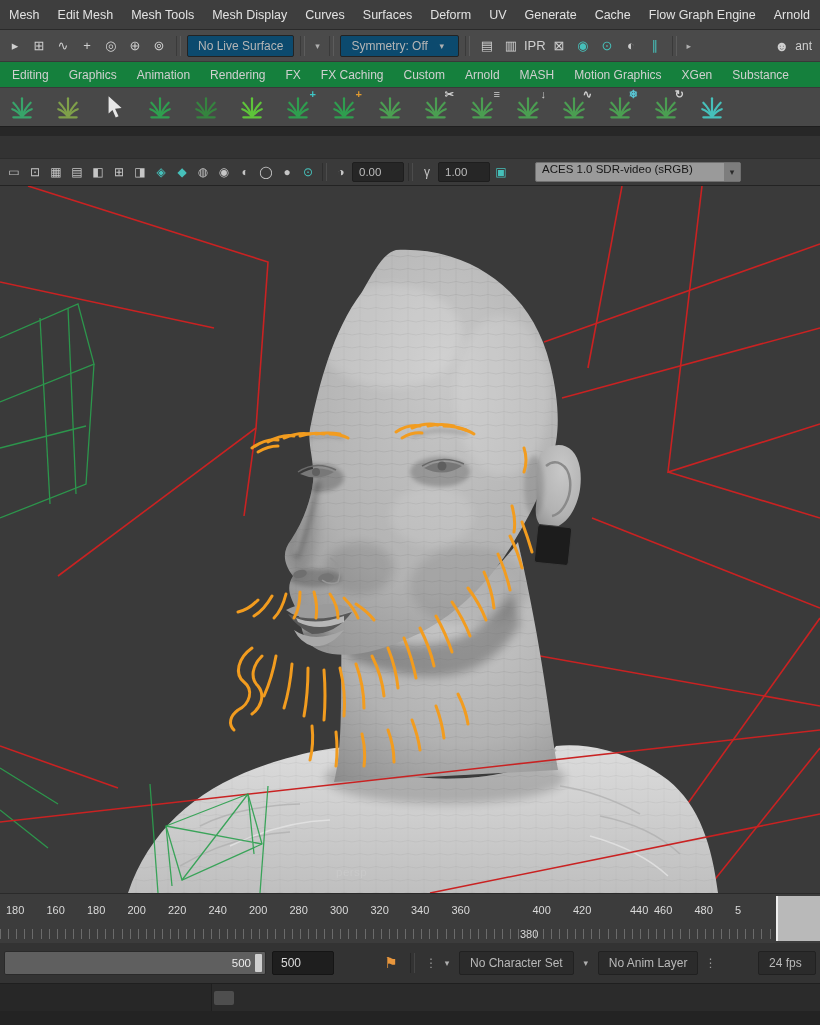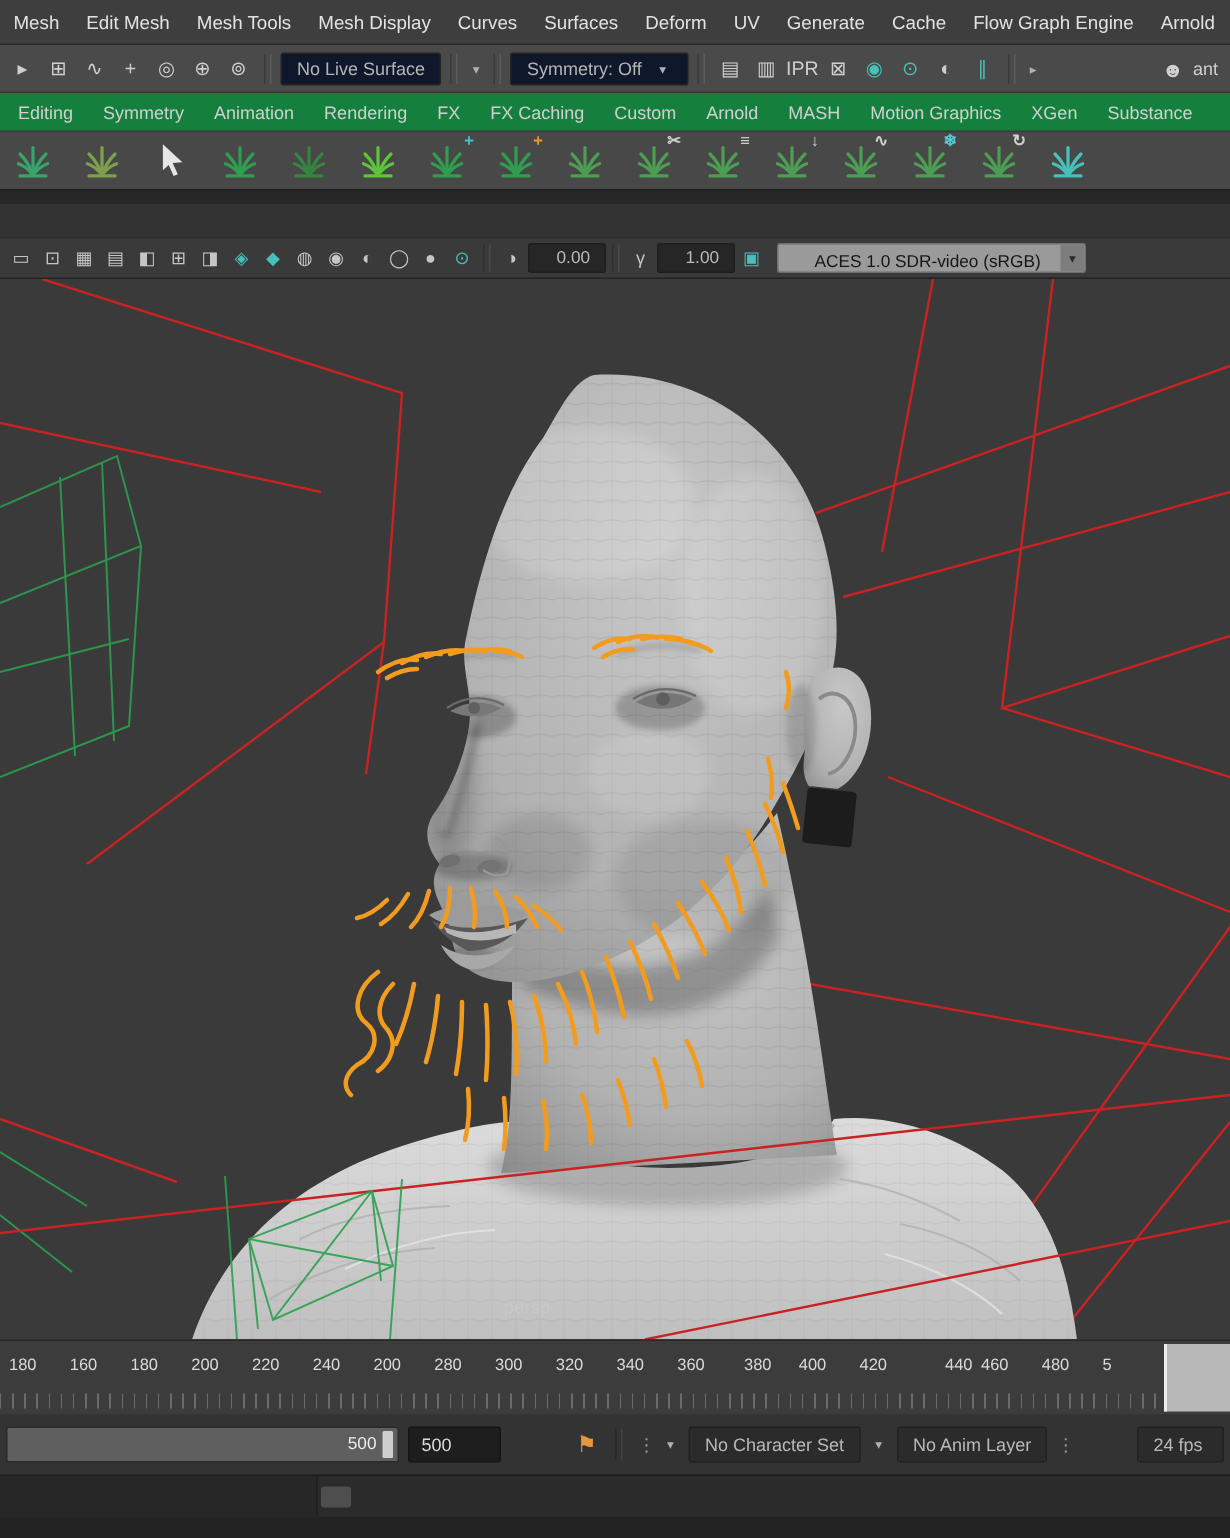--- a/index.html
+++ b/index.html
@@ -11,21 +11,21 @@
   .menubar{height:30px;background:#3e3e3e;border-bottom:1px solid #2a2a2a;
     display:flex;align-items:center;overflow:hidden;flex:0 0 30px}
   .menu-item{padding:0 9px;font-size:12.5px;color:#e2e2e2;white-space:nowrap;cursor:default}
 
   
   .statusline{height:32px;background:#4a4a4a;border-bottom:1px solid #383838;
     display:flex;align-items:center;padding:0 4px;gap:2px;overflow:hidden;flex:0 0 32px}
   .sl-icon{width:22px;height:22px;display:flex;align-items:center;justify-content:center;
     color:#cfcfcf;font-size:13px;white-space:nowrap}
   .sl-sep{width:5px;height:20px;border-left:1px solid #3a3a3a;border-right:1px solid #5c5c5c;margin:0 4px}
-  .sl-field{height:22px;background:#0f172a;border:1px solid #232323;border-radius:2px;
+  .sl-field{height:22px;background:#0c4a6e;border:1px solid #232323;border-radius:2px;
     color:#b5b5b5;font-size:12px;display:flex;align-items:center;padding:0 10px;gap:8px;white-space:nowrap}
   .dd-arrow{color:#b0b0b0;font-size:9px;width:12px;text-align:center}
   .user-chip{margin-left:auto;display:flex;align-items:center;gap:6px;color:#cfcfcf;
     font-size:12px;padding:0 4px;white-space:nowrap}
   .user-chip .glyph{font-size:14px}
 
   
   .shelf-tabs{height:26px;background:#15803d;border-bottom:1px solid #3a3a3a;
     display:flex;align-items:center;padding:0 2px;overflow:hidden;flex:0 0 26px}
   .shelf-tab{padding:4px 10px;font-size:12px;color:#d0d0d0;white-space:nowrap;cursor:default}
@@ -40,24 +40,24 @@
   .gap-strip1{height:10px;background:#272727;border-top:1px solid #1e1e1e;flex:0 0 10px}
   .gap-strip2{height:22px;background:#333;flex:0 0 22px}
 
   
   .panelbar{height:28px;background:#3a3a3a;border-top:1px solid #2c2c2c;border-bottom:1px solid #232323;
     display:flex;align-items:center;padding:0 4px;gap:1px;overflow:hidden;flex:0 0 28px}
   .pb-icon{width:20px;height:20px;display:flex;align-items:center;justify-content:center;
     color:#c6c6c6;font-size:12px}
   .pb-sep{width:5px;height:18px;border-left:1px solid #2e2e2e;border-right:1px solid #4c4c4c;margin:0 3px}
   .pb-field{height:20px;width:52px;background:#262626;border:1px solid #1e1e1e;border-radius:2px;
-    color:#bbb;font-size:11.5px;display:flex;align-items:center;padding:0 18px}
+    color:#bbb;font-size:11.5px;display:flex;align-items:center;padding:0 6px}
   .aces{height:20px;width:206px;background:#9a9a9a;border:1px solid #6f6f6f;border-radius:2px;
-    color:#161616;font-size:11.5px;display:flex;align-items:flex-end;justify-content:space-between;
-    padding:0 0 0 24px;margin-left:6px;white-space:nowrap;overflow:hidden}
+    color:#161616;font-size:11.5px;display:flex;align-items:flex-start;justify-content:space-between;
+    padding:0 0 0 6px;margin-left:23px;white-space:nowrap;overflow:hidden}
   .aces .dd-box{width:16px;height:100%;background:#7d7d7d;display:flex;align-items:center;
     justify-content:center;color:#2a2a2a;font-size:9px;margin-left:4px}
 
   
   .viewport{position:relative;background:#3a3a3a;flex:0 0 707px;height:707px;overflow:hidden}
   .viewport svg.scene{position:absolute;left:0;top:0}
   .persp-label{position:absolute;left:336px;top:680px;color:#c9c9c9;font-size:11.5px;letter-spacing:.5px}
 
   
   .timeslider{position:relative;height:50px;background:#3c3c3c;border-top:1px solid #2a2a2a;flex:0 0 50px;overflow:hidden}
@@ -163,21 +163,21 @@
     <span class="sl-sep"></span>
     <span class="dd-arrow">▸</span>
     <span class="user-chip">
       <span class="glyph">☻</span>
       <span>ant</span>
     </span>
   </div>
 
   <div class="shelf-tabs">
     <span class="shelf-tab">Editing</span>
-      <span class="shelf-tab">Symmetry</span>
+      <span class="shelf-tab">Graphics</span>
       <span class="shelf-tab">Animation</span>
       <span class="shelf-tab">Rendering</span>
       <span class="shelf-tab">FX</span>
       <span class="shelf-tab">FX Caching</span>
       <span class="shelf-tab">Custom</span>
       <span class="shelf-tab">Arnold</span>
       <span class="shelf-tab">MASH</span>
       <span class="shelf-tab">Motion Graphics</span>
       <span class="shelf-tab">XGen</span>
       <span class="shelf-tab">Substance</span>
@@ -515,21 +515,21 @@
       <span class="tl-num" style="left: 87px;">180</span>
       <span class="tl-num" style="left: 127.5px;">200</span>
       <span class="tl-num" style="left: 168px;">220</span>
       <span class="tl-num" style="left: 208.5px;">240</span>
       <span class="tl-num" style="left: 249px;">200</span>
       <span class="tl-num" style="left: 289.5px;">280</span>
       <span class="tl-num" style="left: 330px;">300</span>
       <span class="tl-num" style="left: 370.5px;">320</span>
       <span class="tl-num" style="left: 411px;">340</span>
       <span class="tl-num" style="left: 451.5px;">360</span>
-      <span class="tl-num" style="left: 496px;">380</span>
+      <span class="tl-num" style="left: 520px; margin-top: 24px;">380</span>
       <span class="tl-num" style="left: 532.5px;">400</span>
       <span class="tl-num" style="left: 573px;">420</span>
       <span class="tl-num" style="left: 630px;">440</span>
       <span class="tl-num" style="left: 654px;">460</span>
       <span class="tl-num" style="left: 694.5px;">480</span>
       <span class="tl-num" style="left: 735px;">5</span>
     <div class="tl-ticks"></div>
     <div class="tl-playhead"></div>
   </div>
 

